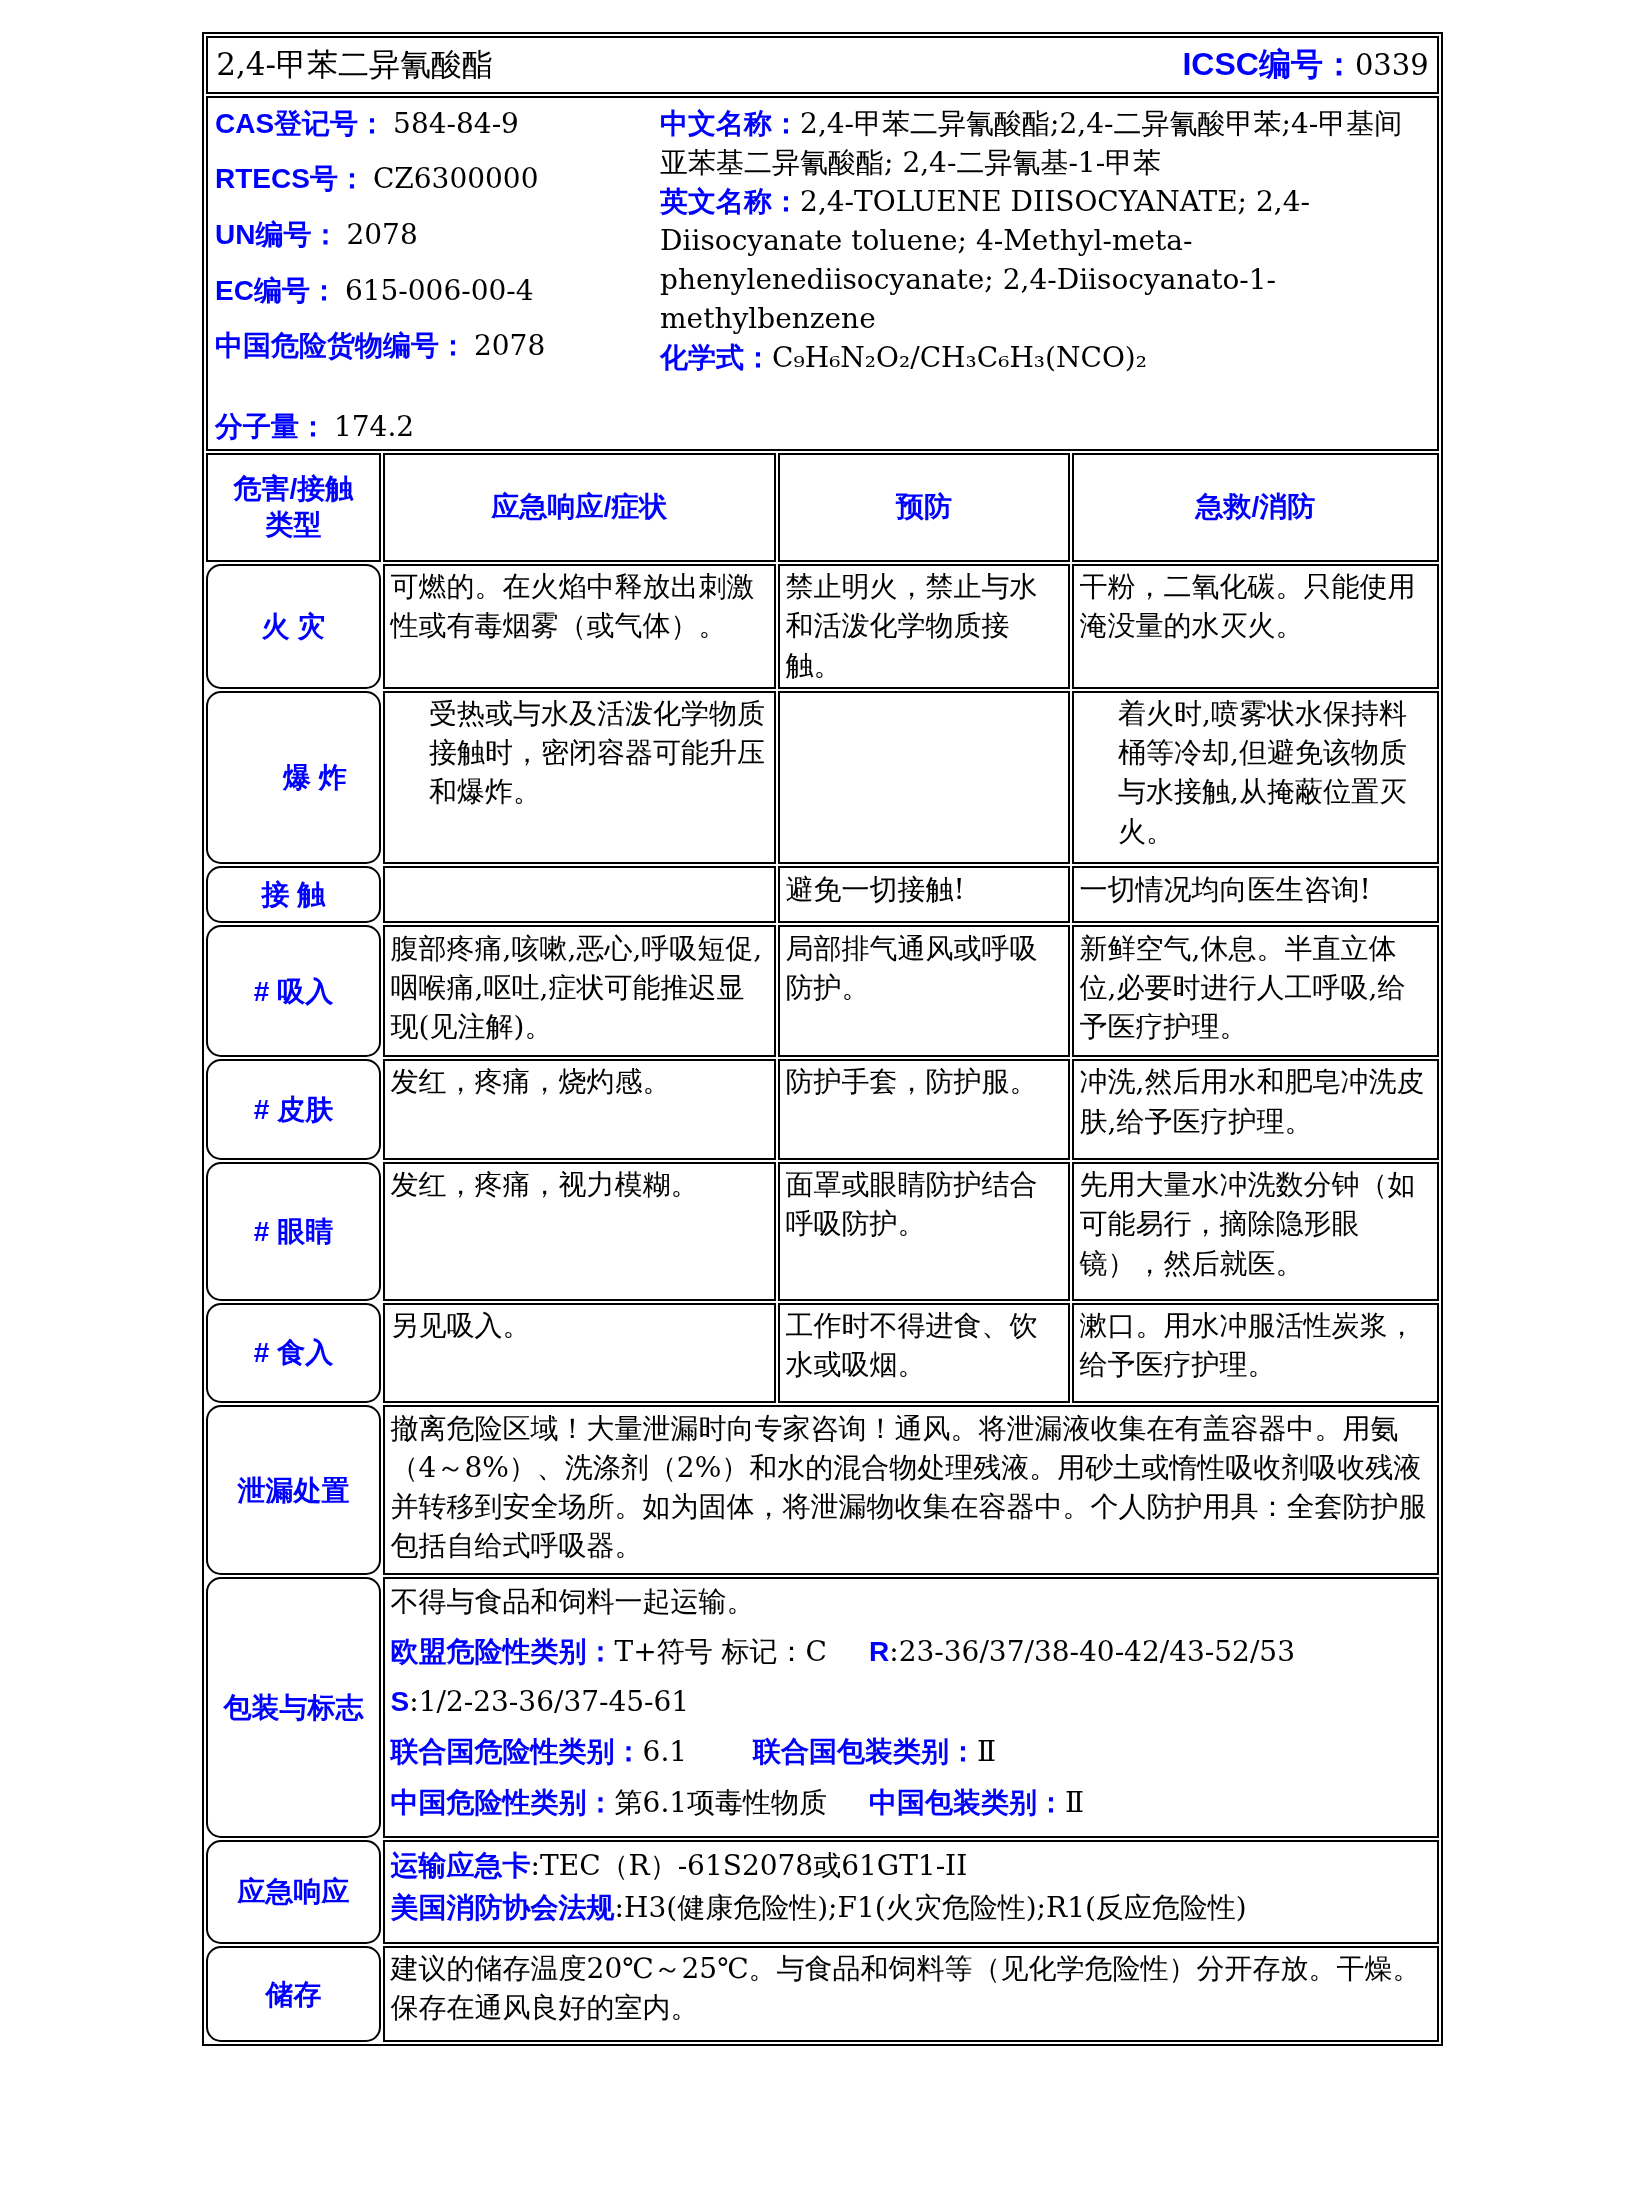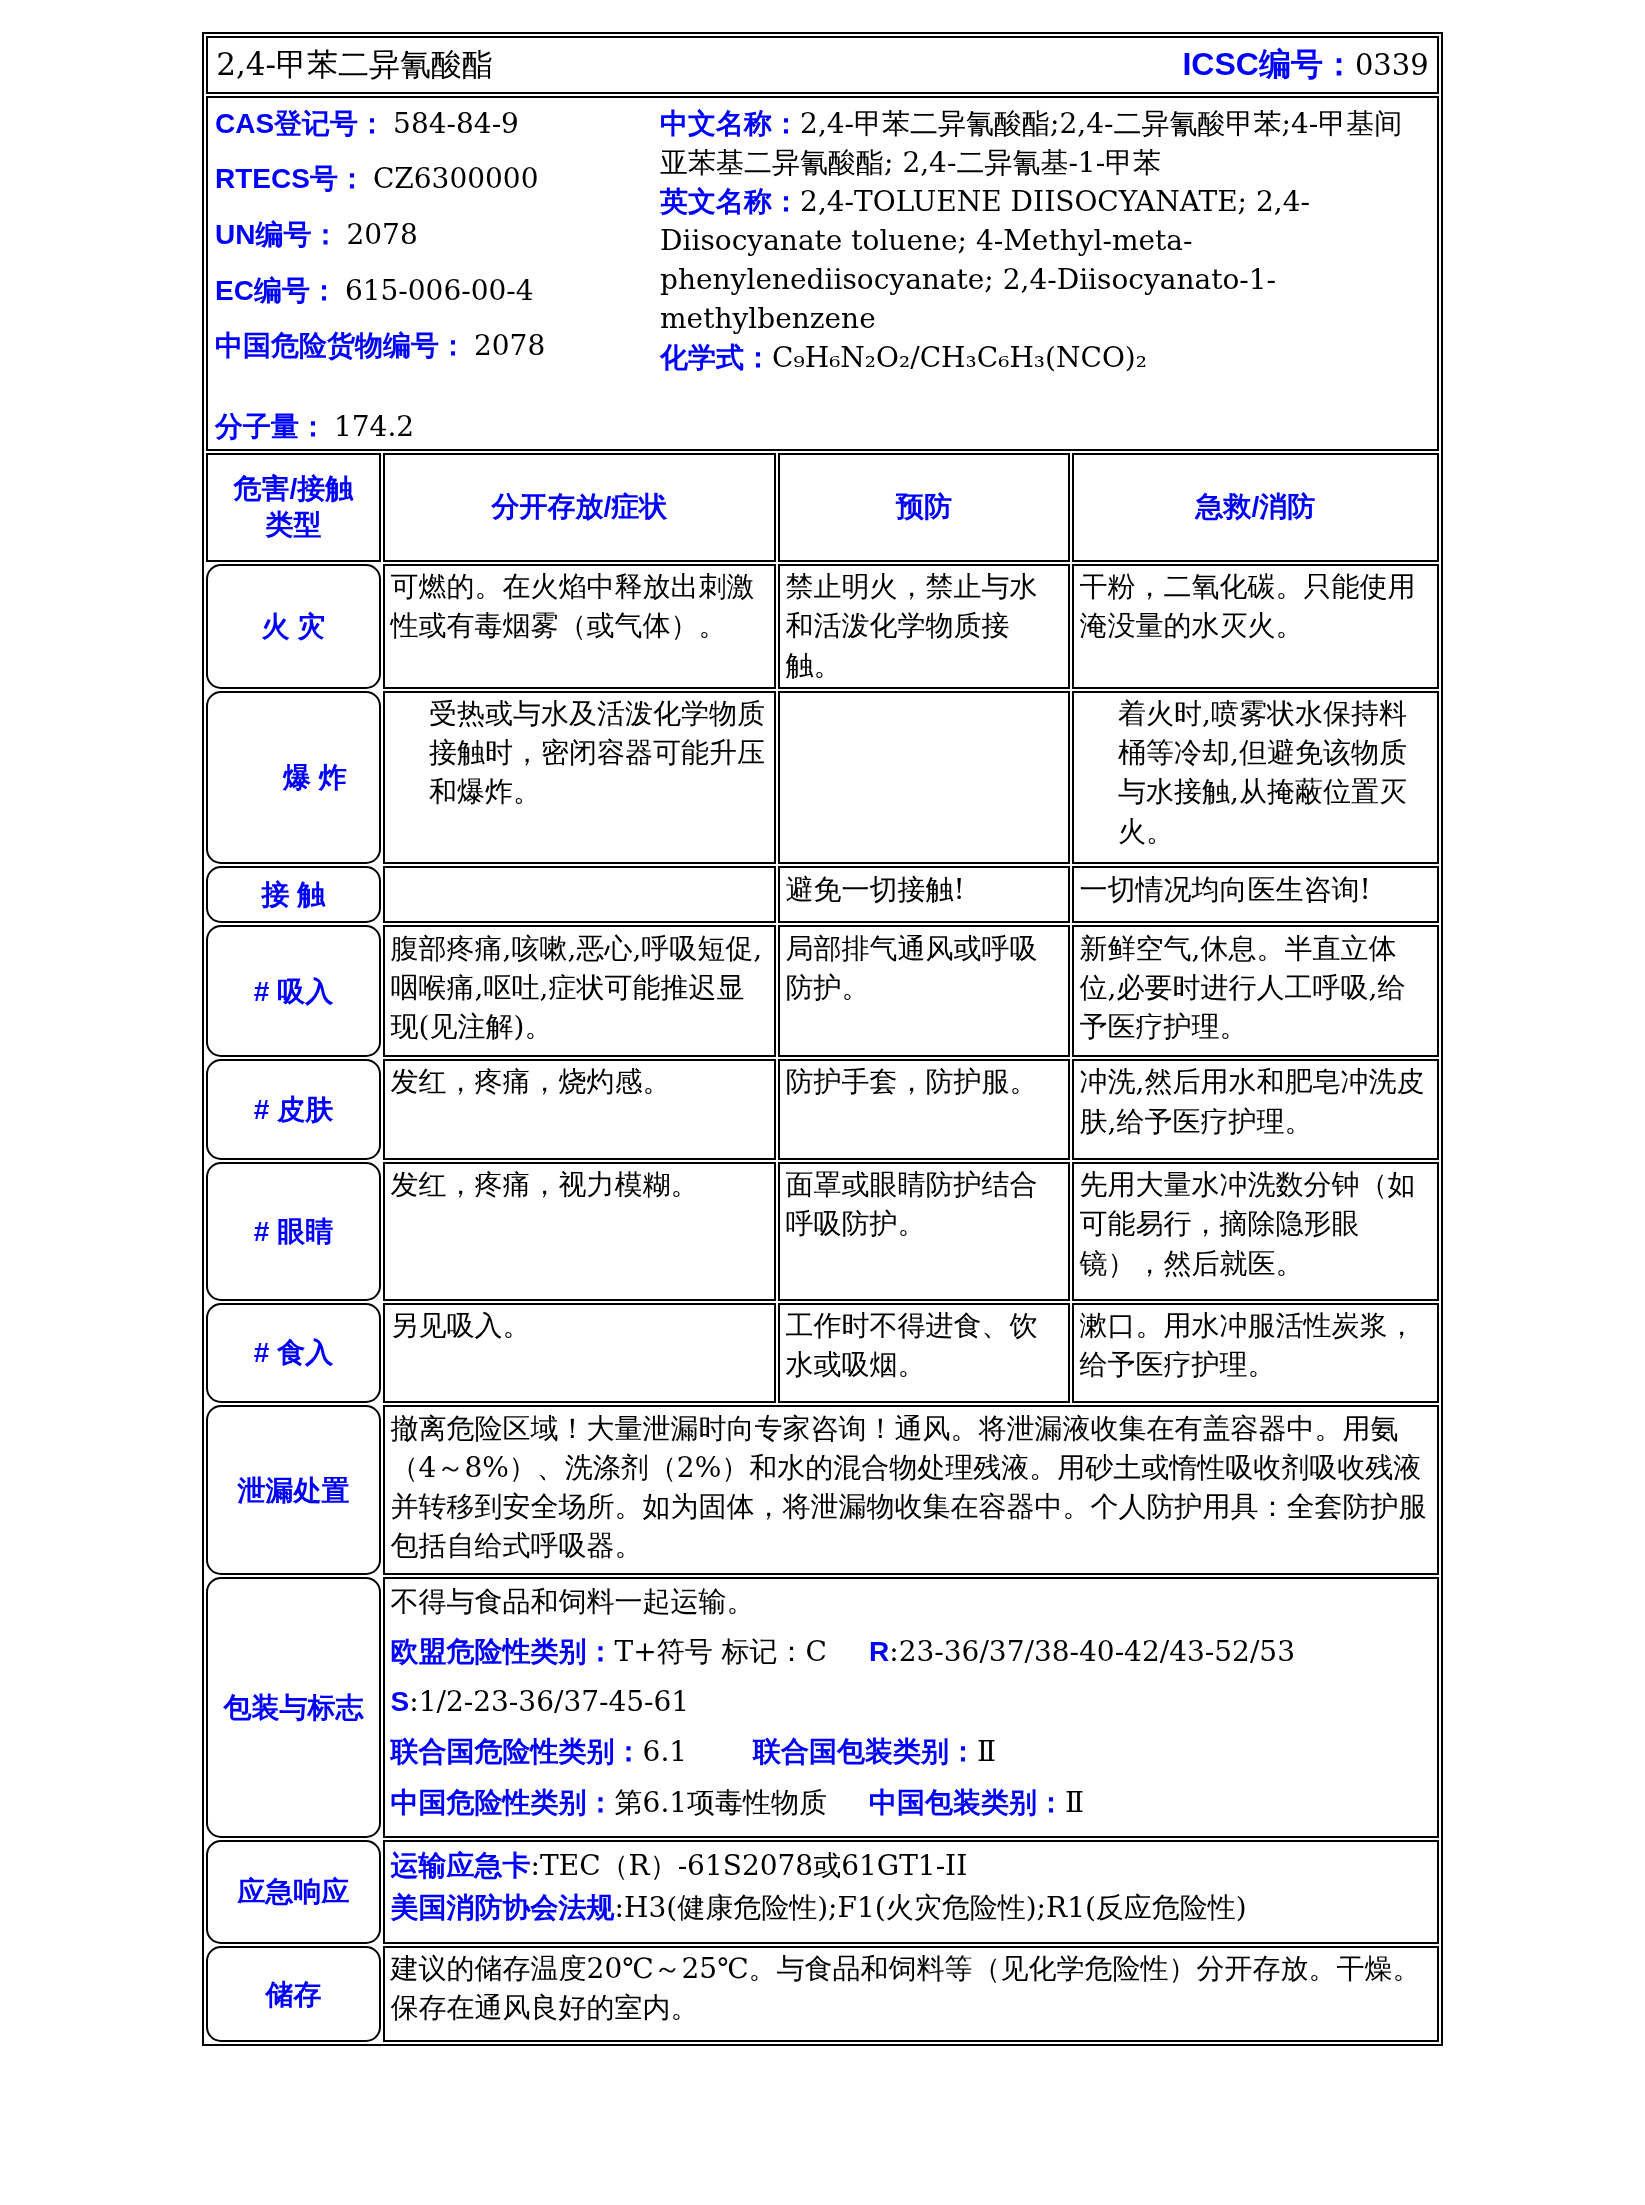--- a/index.html
+++ b/index.html
@@ -124,21 +124,21 @@
           </div>
         </div>
       </td>
     </tr>
 
     <tr class="h-cols">
       <td>
         <div>危害/接触</div>
         <div>类型</div>
       </td>
-      <td>分开存放/症状</td>
+      <td>应急响应/症状</td>
       <td>预防</td>
       <td>急救/消防</td>
     </tr>
 
     <tr class="r-fire">
       <td class="lbl">火 灾</td>
       <td class="ct">可燃的。在火焰中释放出刺激性或有毒烟雾（或气体）。</td>
       <td class="ct">禁止明火，禁止与水和活泼化学物质接触。</td>
       <td class="ct">干粉，二氧化碳。只能使用淹没量的水灭火。</td>
     </tr>

